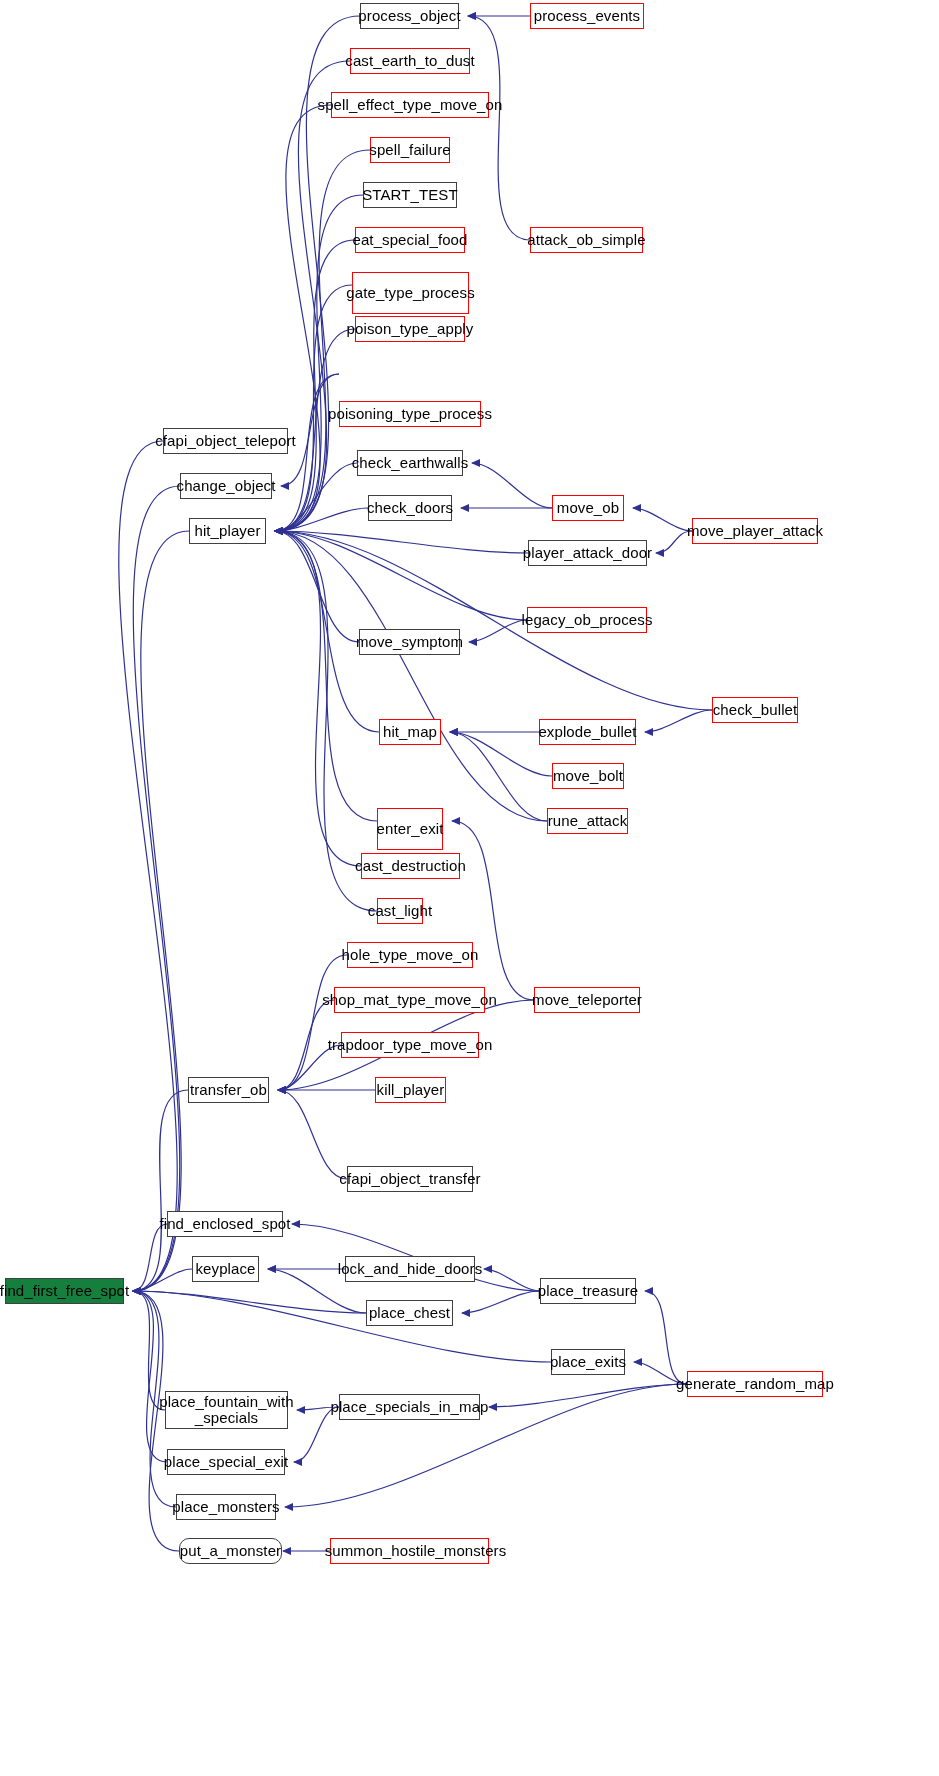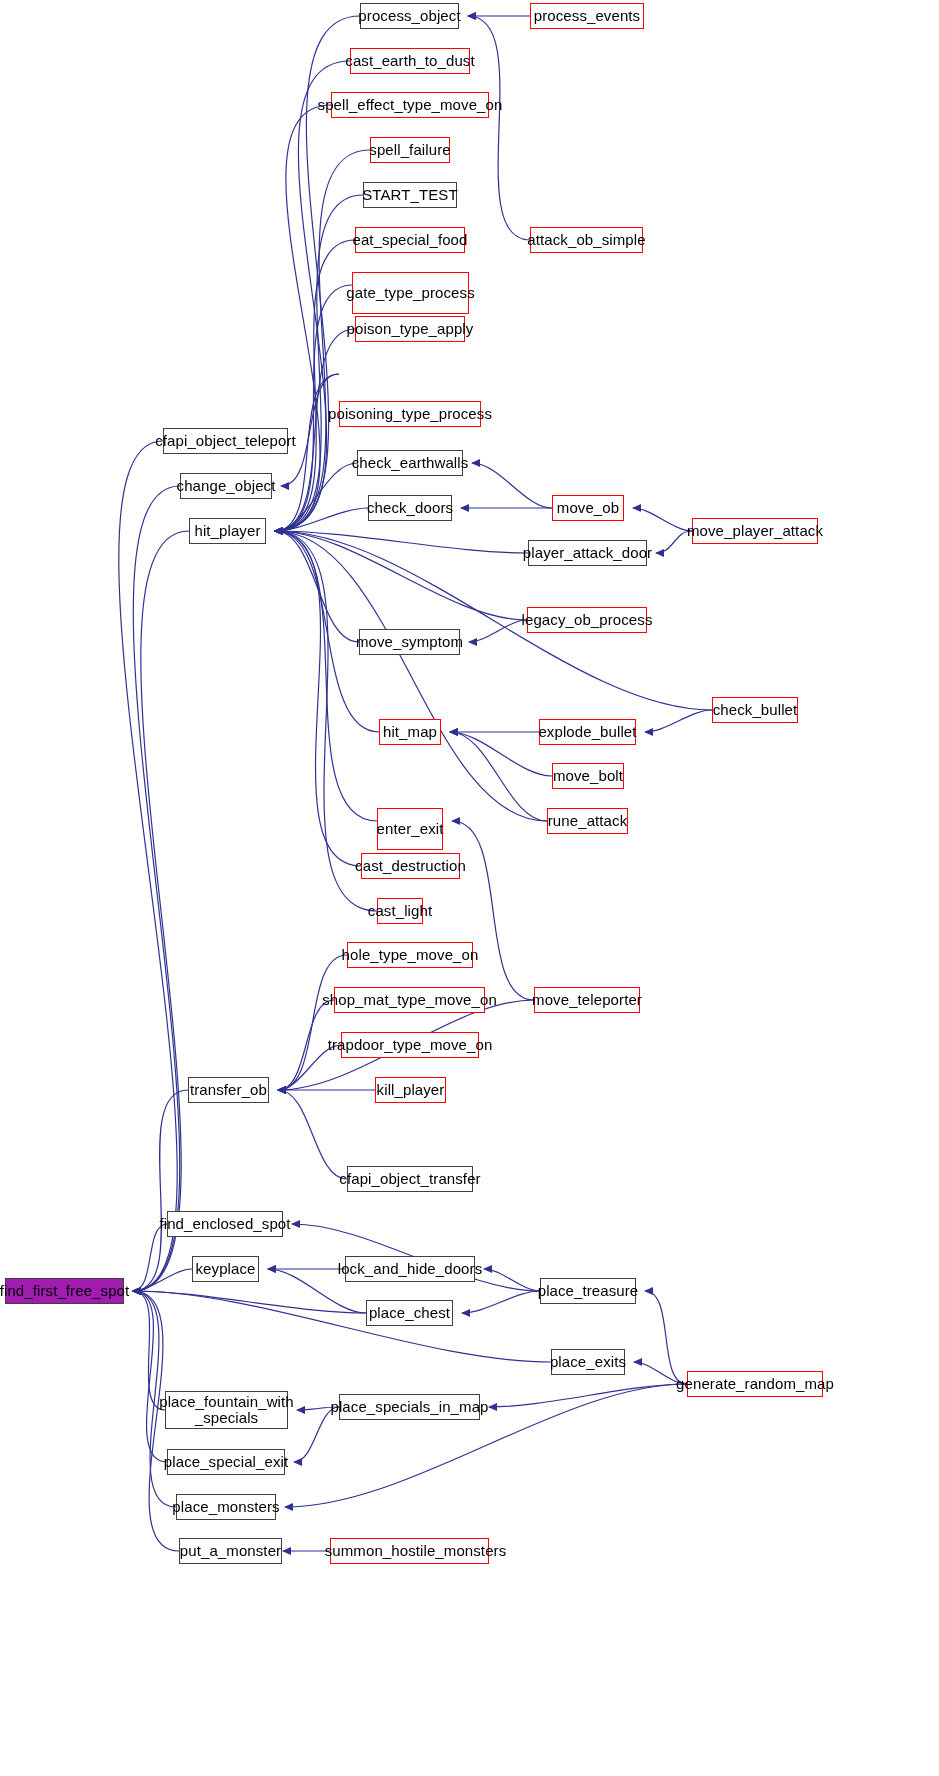--- a/index.html
+++ b/index.html
@@ -38,21 +38,21 @@
     letter-spacing: 0.1px;
   }
   .node.black {
     border: 1.4px solid #404040;
   }
   .node.red {
     border: 1.4px solid #ff0000;
   }
   .node.current {
     border: 1.4px solid #404040;
-    background: #a21caf;
+    background: #15803d;
   }
   .node .lbl {
     pointer-events: none;
   }
 </style>
 </head>
 <body>
 
 <div id="canvas">
   <svg id="edges" viewBox="0 0 939 1776">
@@ -170,16 +170,16 @@
       <div class="node current" style="left: 5px; top: 1278px; width: 119px; height: 26px;"><span class="lbl">find_first_free_spot</span></div>
       <div class="node black" style="left: 540px; top: 1278px; width: 96px; height: 26px;"><span class="lbl">place_treasure</span></div>
       <div class="node black" style="left: 366px; top: 1300px; width: 87px; height: 26px;"><span class="lbl">place_chest</span></div>
       <div class="node black" style="left: 551px; top: 1349px; width: 74px; height: 26px;"><span class="lbl">place_exits</span></div>
       <div class="node red" style="left: 687px; top: 1371px; width: 136px; height: 26px;"><span class="lbl">generate_random_map</span></div>
       <div class="node black" style="left: 165px; top: 1391px; width: 123px; height: 38px;"><span class="lbl">place_fountain_with
 _specials</span></div>
       <div class="node black" style="left: 339px; top: 1394px; width: 141px; height: 26px;"><span class="lbl">place_specials_in_map</span></div>
       <div class="node black" style="left: 167px; top: 1449px; width: 118px; height: 26px;"><span class="lbl">place_special_exit</span></div>
       <div class="node black" style="left: 176px; top: 1494px; width: 100px; height: 26px;"><span class="lbl">place_monsters</span></div>
-      <div class="node black" style="left: 179px; top: 1538px; width: 103px; height: 26px;"><span class="lbl">put_a_monster</span></div>
+      <div class="node black" style="left: 179px; top: 1538px; width: 103px; height: 26px; border-radius: 10px;"><span class="lbl">put_a_monster</span></div>
       <div class="node red" style="left: 330px; top: 1538px; width: 159px; height: 26px; padding-left: 12px;"><span class="lbl">summon_hostile_monsters</span></div>
     </div>
 </div>
 
 </body></html>

